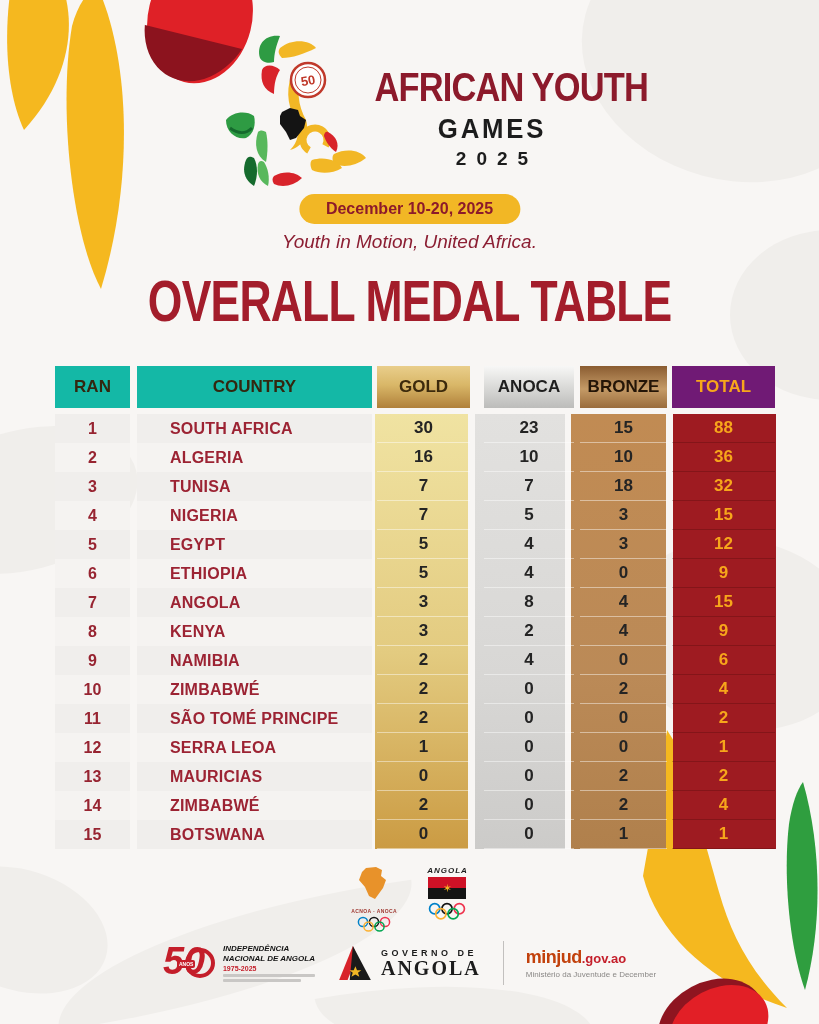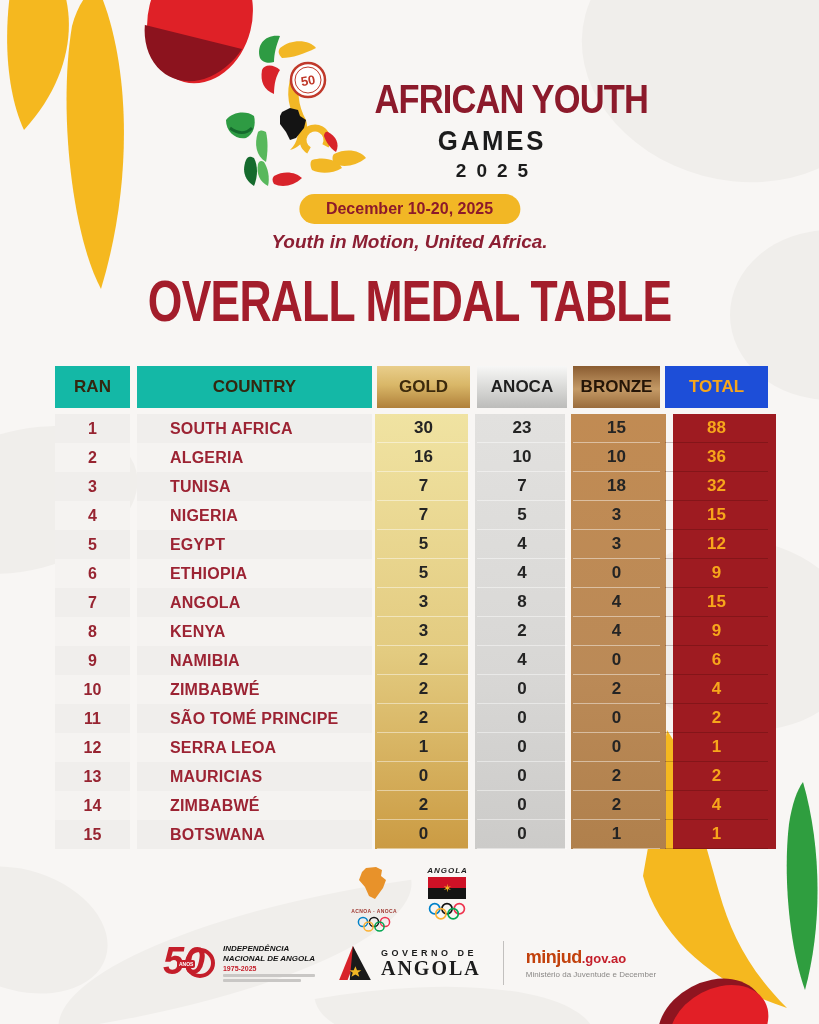--- a/index.html
+++ b/index.html
@@ -6,48 +6,48 @@
   body{font-family:"Liberation Sans", sans-serif;}
   .page{position:relative;width:819px;height:1024px;background:#F8F6F4;overflow:hidden;}
 
   
   .wm{position:absolute;background:#F0EEEB;border-radius:50%;z-index:0;}
 
   
   .decor{position:absolute;z-index:0;pointer-events:none;}
 
   
-  .header-text{position:absolute;left:352px;top:76px;width:280px;text-align:center;z-index:2;}
+  .header-text{position:absolute;left:352px;top:64px;width:280px;text-align:center;z-index:2;}
   .ht1{font-size:41px;font-weight:bold;color:#8C1A2B;letter-spacing:-1px;transform:scaleX(.84);transform-origin:center;white-space:nowrap;}
   .ht2{font-size:28px;font-weight:bold;color:#1C1C1C;letter-spacing:3px;margin-top:2px;transform:scaleX(.92);}
   .ht3{font-size:19px;font-weight:bold;color:#1C1C1C;letter-spacing:10px;margin-top:3px;text-indent:10px;}
   .date-pill{position:absolute;left:50%;top:194px;transform:translateX(-50%);background:#F2B725;color:#8C1A2B;
     font-size:16px;font-weight:bold;padding:6px 27px;border-radius:16px;z-index:2;white-space:nowrap;}
-  .tagline{position:absolute;left:0;right:0;top:231px;text-align:center;font-size:19px;font-weight:bold;
+  .tagline{position:absolute;left:0;right:0;top:231px;text-align:center;font-size:19px;font-weight:normal;
     font-style:italic;color:#8C1F33;z-index:2;}
   .big-title{position:absolute;left:0;right:0;top:268px;text-align:center;z-index:2;}
   .big-title span{display:inline-block;font-size:57px;font-weight:bold;color:#A31D2B;letter-spacing:-1px;
     transform:scaleX(.78);transform-origin:center;white-space:nowrap;}
 
   
   .medal-table{position:absolute;left:55px;top:366px;width:721px;z-index:1;}
   .thead{display:flex;height:42px;}
   .cell{box-sizing:border-box;}
   .w-rank{width:75px;margin-right:7px;}
   .w-country{width:235px;margin-right:5px;}
-  .w-gold{width:93px;margin-right:7px;}
+  .w-gold{width:93px;margin-right:14px;}
   .w-silver{width:90px;margin-right:6px;}
   .w-bronze{width:87px;margin-right:5px;}
   .w-total{width:103px;}
   .thead .cell{display:flex;align-items:center;justify-content:center;font-weight:bold;font-size:17px;}
   .h-rank,.h-country{background:#14b8a6;color:#33270F;}
   .h-gold{background:linear-gradient(180deg,#E9CE8B 0%,#D9B768 45%,#B0803A 100%);color:#3C2A0C;}
   .h-silver{background:linear-gradient(180deg,#F7F7F6 0%,#DDDDDB 45%,#BCBCBA 100%);color:#1E1E1E;}
   .h-bronze{background:linear-gradient(180deg,#8A5C31 0%,#C49A66 55%,#9A6C3C 100%);color:#241507;}
-  .h-total{background:#1d4ed8;color:#F7A61B;}
+  .h-total{background:#701a75;color:#F7A61B;}
 
   .tbody{position:relative;margin-top:6px;height:435px;}
   .strip{position:absolute;top:0;height:435px;z-index:0;}
   .strip-gold{left:320px;width:93px;background:linear-gradient(180deg,#F0E3A2 0%,#E3CB80 55%,#CB9B43 100%);}
   .strip-silver{left:420px;width:90px;background:linear-gradient(180deg,#E2E1DF 0%,#D8D7D5 60%,#CCCBC9 100%);}
   .strip-bronze{left:516px;width:95px;background:linear-gradient(180deg,#C18B53 0%,#BB8A57 60%,#B0804C 100%);}
   .strip-total{left:618px;width:103px;background:#9E1B21;}
 
   .trow{display:flex;height:29px;position:relative;z-index:1;}
   .trow .cell{display:flex;align-items:center;font-weight:bold;}

